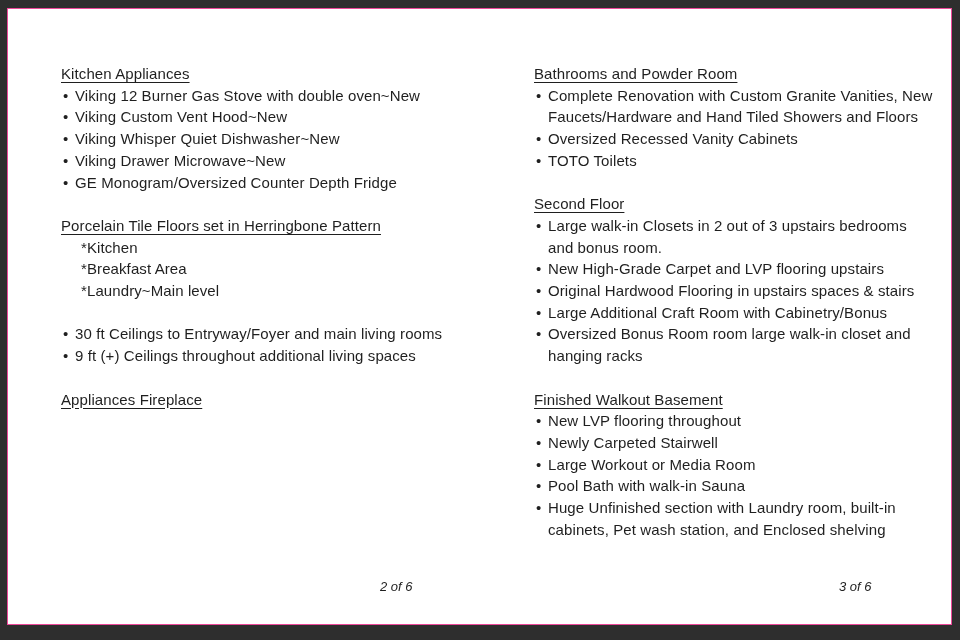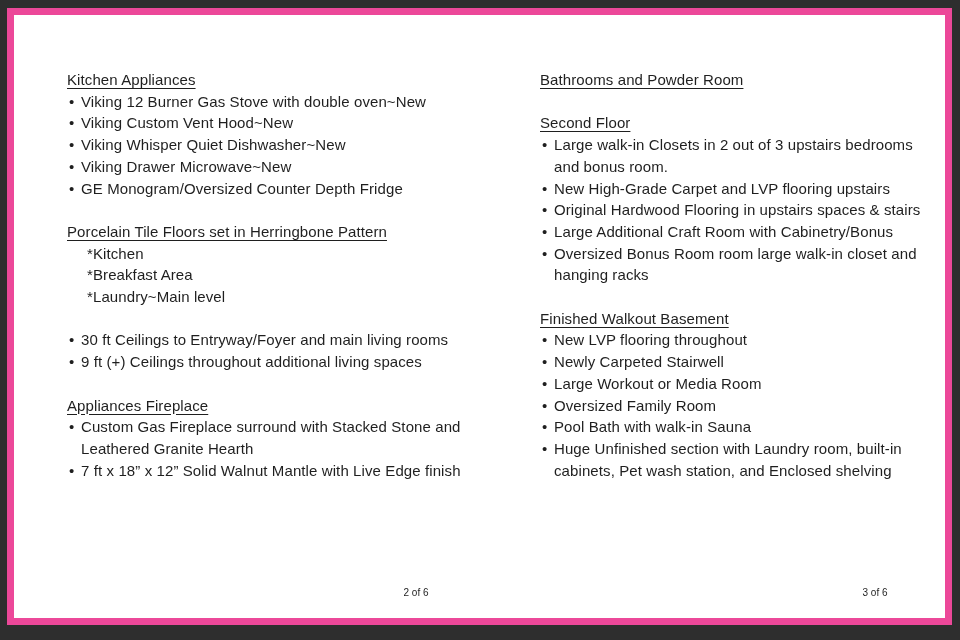--- a/index.html
+++ b/index.html
@@ -13,21 +13,21 @@
     background: #2e2e2e;
   }
 
   .sheet {
     position: absolute;
     left: 7px;
     top: 8px;
     width: 945px;
     height: 617px;
     background: #ffffff;
-    border: 7px solid #ec4899;
+    border: 1px solid #ec4899;
     overflow: hidden;
   }
 
   .column {
     position: absolute;
     top: 54px;
     width: 424px;
     font-size: 15px;
     line-height: 21.7px;
     color: #1f1f1f;
@@ -57,24 +57,25 @@
     position: absolute;
     left: 2px;
     top: 0;
   }
   .item-list.star .feature-item { padding-left: 20px; }
 
   .page-number {
     position: absolute;
     top: 573px;
     width: 60px;
-    text-align: center;
-    font-size: 10px;
+    text-align: left;
+    font-size: 13px;
     line-height: 10px;
     color: #1f1f1f;
+    font-style: italic;
   }
   .page-number.left  { left: 372px; }
   .page-number.right { left: 831px; }
 </style>
 </head>
 <body>
 
 <div class="frame">
   <div class="sheet">
 
@@ -98,51 +99,51 @@
           </ul>
         </section>
         <section class="feature-section">
           <ul class="item-list bullet">
             <li class="feature-item">30 ft Ceilings to Entryway/Foyer and main living rooms</li>
             <li class="feature-item">9 ft (+) Ceilings throughout additional living spaces</li>
           </ul>
         </section>
         <section class="feature-section">
           <h2 class="section-heading">Appliances Fireplace</h2>
-          <ul class="item-list bullet">
-            <li class="feature-item">Custom Gas Fireplace surround with Stacked Stone and
-Leathered Granite Hearth</li>
-            <li class="feature-item">7 ft x 18” x 12” Solid Walnut Mantle with Live Edge finish</li>
-          </ul>
         </section>
       </div>
 
     <div class="column right">
         <section class="feature-section">
           <h2 class="section-heading">Bathrooms and Powder Room</h2>
+          <ul class="item-list bullet">
+            <li class="feature-item">Complete Renovation with Custom Granite Vanities, New
+Faucets/Hardware and Hand Tiled Showers and Floors</li>
+            <li class="feature-item">Oversized Recessed Vanity Cabinets</li>
+            <li class="feature-item">TOTO Toilets</li>
+          </ul>
         </section>
         <section class="feature-section">
           <h2 class="section-heading">Second Floor</h2>
           <ul class="item-list bullet">
             <li class="feature-item">Large walk-in Closets in 2 out of 3 upstairs bedrooms
 and bonus room.</li>
             <li class="feature-item">New High-Grade Carpet and LVP flooring upstairs</li>
             <li class="feature-item">Original Hardwood Flooring in upstairs spaces &amp; stairs</li>
             <li class="feature-item">Large Additional Craft Room with Cabinetry/Bonus</li>
             <li class="feature-item">Oversized Bonus Room room large walk-in closet and
 hanging racks</li>
           </ul>
         </section>
         <section class="feature-section">
           <h2 class="section-heading">Finished Walkout Basement</h2>
           <ul class="item-list bullet">
             <li class="feature-item">New LVP flooring throughout</li>
             <li class="feature-item">Newly Carpeted Stairwell</li>
             <li class="feature-item">Large Workout or Media Room</li>
-            <li class="feature-item">Oversized Family Room</li>
             <li class="feature-item">Pool Bath with walk-in Sauna</li>
             <li class="feature-item">Huge Unfinished section with Laundry room, built-in
 cabinets, Pet wash station, and Enclosed shelving</li>
           </ul>
         </section>
       </div>
 
     <div class="page-number left">2 of 6</div>
 
     <div class="page-number right">3 of 6</div>

